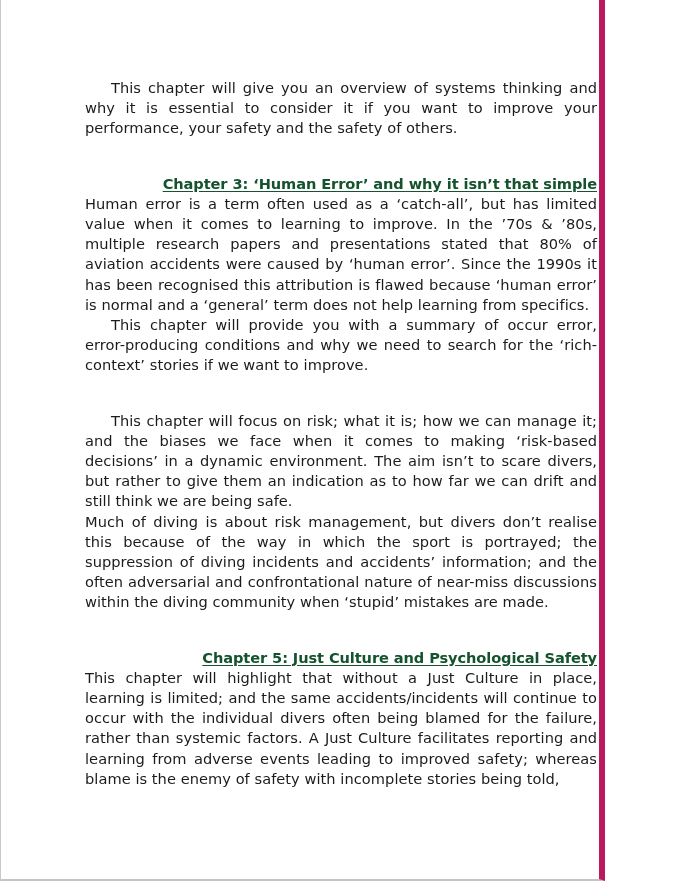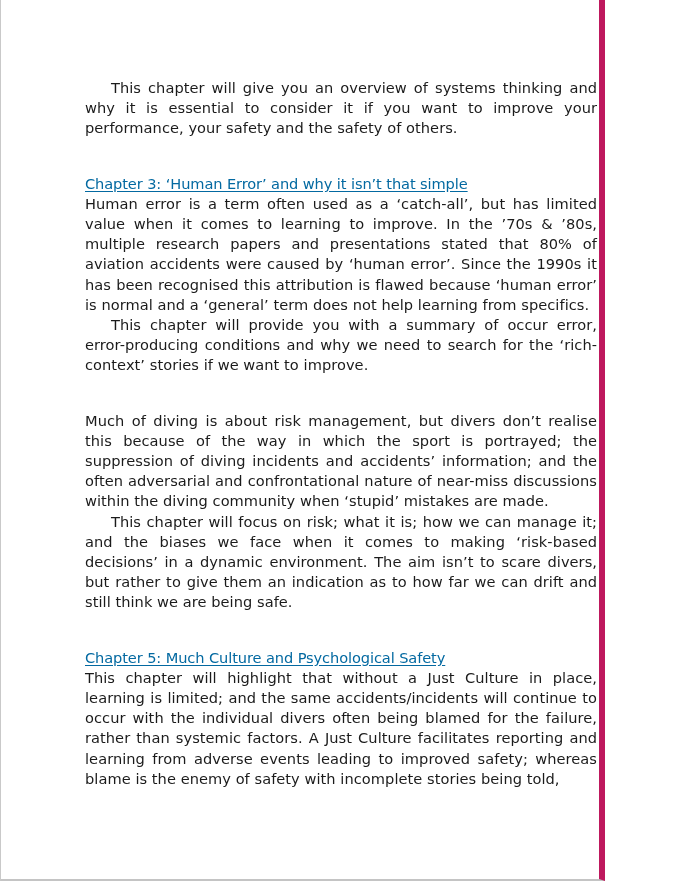--- a/index.html
+++ b/index.html
@@ -54,25 +54,25 @@
   }
 
   .para.indented {
     text-indent: 26px;
   }
 
   .chapter-heading {
     margin: 0;
     font-size: 14.6px;
     line-height: 20.2px;
-    font-weight: normal;
-    color: #0369a1;
+    font-weight: bold;
+    color: #14532d;
     text-decoration: underline;
     text-underline-offset: 2px;
-    text-align: left;
+    text-align: right;
     letter-spacing: -0.1px;
   }
 
   .gap-section {
     height: 35px;
   }
 </style>
 </head>
 <body>
 
@@ -83,23 +83,23 @@
       <p class="para indented">This chapter will give you an overview of systems thinking and why it is essential to consider it if you want to improve your performance, your safety and the safety of others.</p>
 
       <div class="gap-section"></div>
 
       <h2 class="chapter-heading">Chapter 3: ‘Human Error’ and why it isn’t that simple</h2>
       <p class="para">Human error is a term often used as a ‘catch-all’, but has limited value when it comes to learning to improve. In the ’70s &amp; ’80s, multiple research papers and presentations stated that 80% of aviation accidents were caused by ‘human error’. Since the 1990s it has been recognised this attribution is flawed because ‘human error’ is normal and a ‘general’ term does not help learning from specifics.</p>
       <p class="para indented">This chapter will provide you with a summary of occur error, error-producing conditions and why we need to search for the ‘rich-context’ stories if we want to improve.</p>
 
       <div class="gap-section"></div>
 
+      <p class="para indented">This chapter will focus on risk; what it is; how we can manage it; and the biases we face when it comes to making ‘risk-based decisions’ in a dynamic environment. The aim isn’t to scare divers, but rather to give them an indication as to how far we can drift and still think we are being safe.</p>
       <p class="para">Much of diving is about risk management, but divers don’t realise this because of the way in which the sport is portrayed; the suppression of diving incidents and accidents’ information; and the often adversarial and confrontational nature of near-miss discussions within the diving community when ‘stupid’ mistakes are made.</p>
-      <p class="para indented">This chapter will focus on risk; what it is; how we can manage it; and the biases we face when it comes to making ‘risk-based decisions’ in a dynamic environment. The aim isn’t to scare divers, but rather to give them an indication as to how far we can drift and still think we are being safe.</p>
 
       <div class="gap-section"></div>
 
-      <h2 class="chapter-heading">Chapter 5: Much Culture and Psychological Safety</h2>
+      <h2 class="chapter-heading">Chapter 5: Just Culture and Psychological Safety</h2>
       <p class="para">This chapter will highlight that without a Just Culture in place, learning is limited; and the same accidents/incidents will continue to occur with the individual divers often being blamed for the failure, rather than systemic factors. A Just Culture facilitates reporting and learning from adverse events leading to improved safety; whereas blame is the enemy of safety with incomplete stories being told,</p>
 
     </div>
   </div>
 </div>
 
 </body></html>

